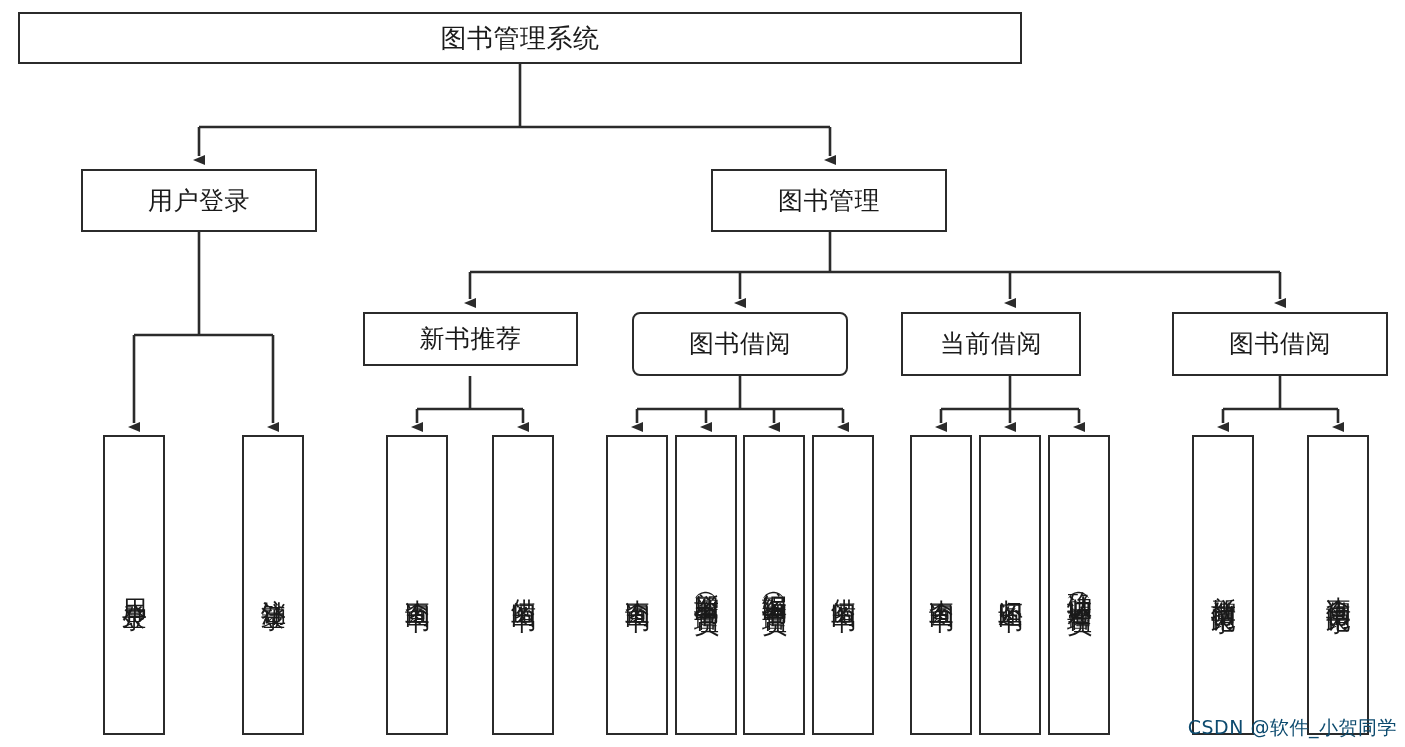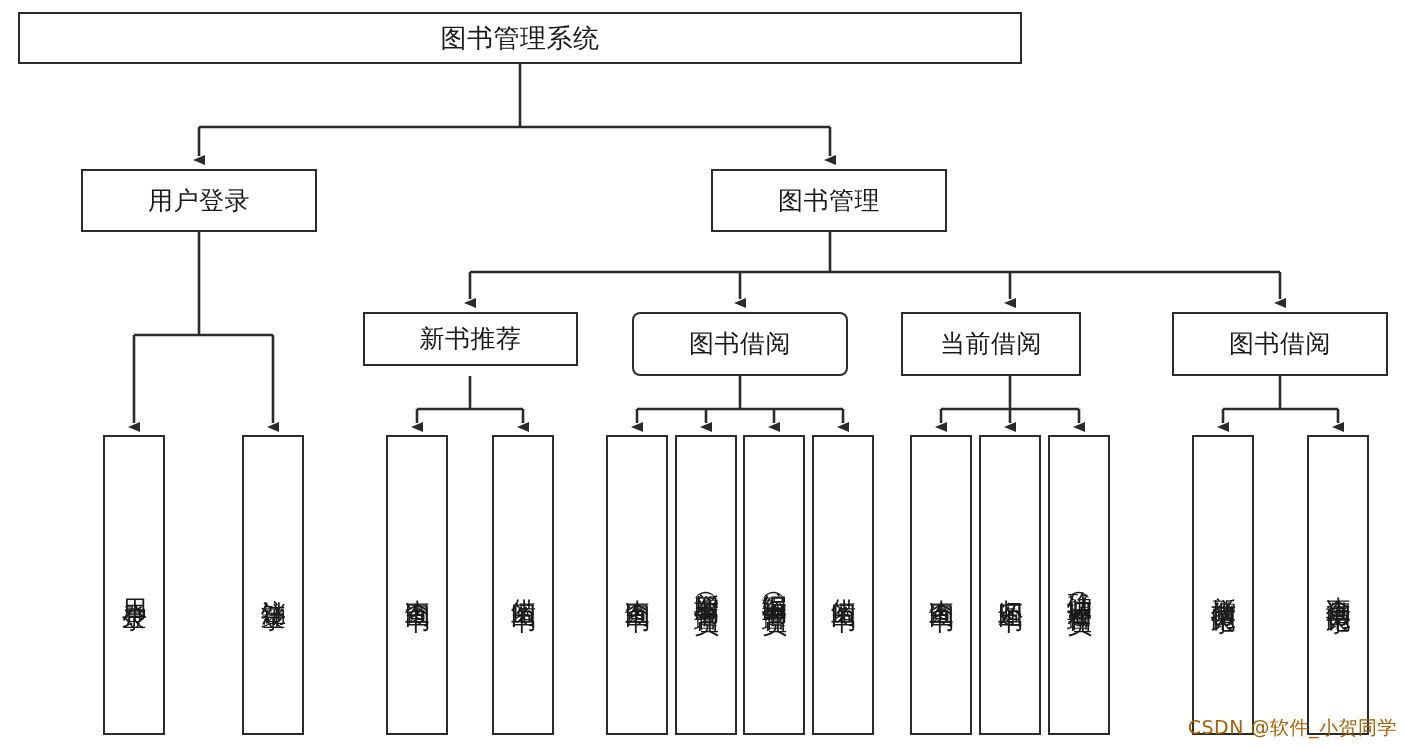--- a/index.html
+++ b/index.html
@@ -58,21 +58,21 @@
     letter-spacing:3px;
     white-space:nowrap;
     max-height:292px;
   }
   
   #watermark{
     position:absolute;
     right:8px;
     bottom:6px;
     font-size:19px;
-    color:#a16207;
+    color:#0c4a6e;
     white-space:nowrap;
     letter-spacing:0.5px;
   }
 </style>
 </head>
 <body>
 
 <div id="canvas">
 
   <svg id="wires" viewBox="0 0 1405 747" width="1405" height="747" xmlns="http://www.w3.org/2000/svg">

